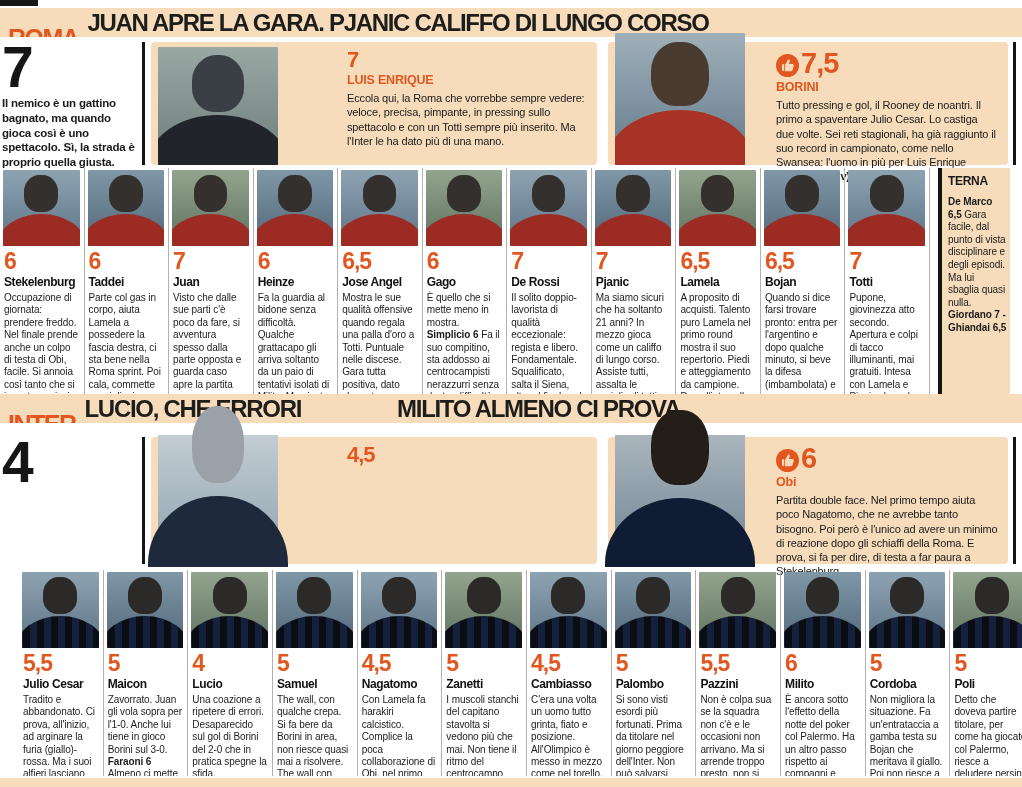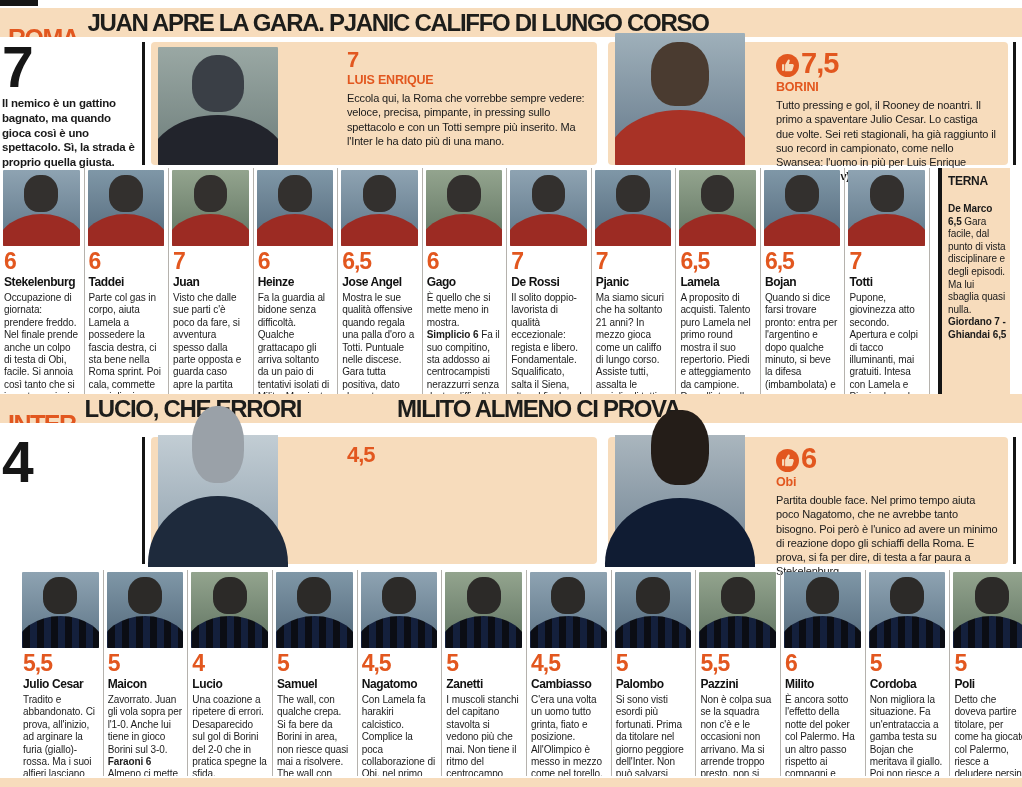--- a/index.html
+++ b/index.html
@@ -78,21 +78,21 @@
   .sec-inter .cell .photo{--body:#14203c;--head:#2c2a28;}
   .sec-inter .cell .photo::after{background:repeating-linear-gradient(90deg,#14203c 0 7px,#0b0d14 7px 14px);}
   .cell-rating{font-size:23px;font-weight:bold;color:var(--orange);line-height:1;margin-top:4px;letter-spacing:-1px;}
   .cell-name{font-size:12px;font-weight:bold;letter-spacing:-.4px;margin:2px 0 3px;color:#111;}
   .cell-text{font-size:10px;line-height:1.24;letter-spacing:-.1px;color:#1c1c1c;}
   .cell-text b{font-weight:bold;}
 
   
   .terna{flex:0 0 72px;margin-left:8px;border-left:4px solid #141414;background:var(--peach);
          padding:6px 3px 0 6px;overflow:hidden;}
-  .terna h4{font-size:12px;font-weight:bold;margin-bottom:15px;letter-spacing:-.3px;}
+  .terna h4{font-size:12px;font-weight:bold;margin-bottom:8px;letter-spacing:-.3px;}
   .terna p{font-size:10px;line-height:1.26;letter-spacing:-.1px;}
 
   .bottomband{position:absolute;left:0;top:778px;width:1022px;height:9px;background:var(--peach);}
 </style>
 </head>
 <body>
 
 <div class="sliver"></div>
 <div class="redstrip"></div>
 

